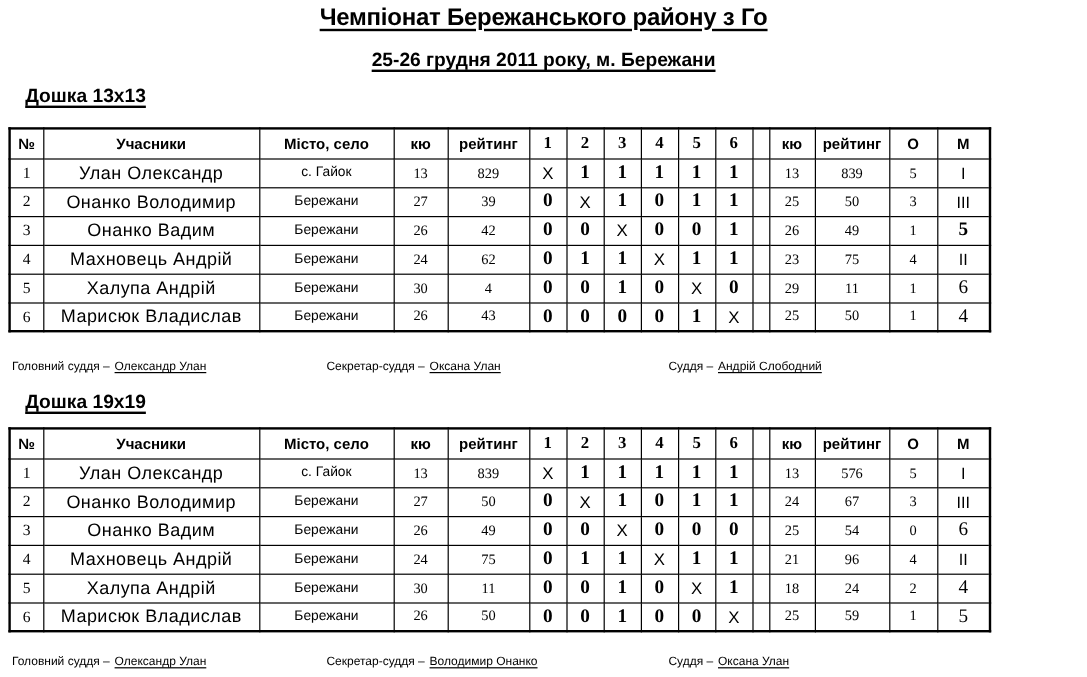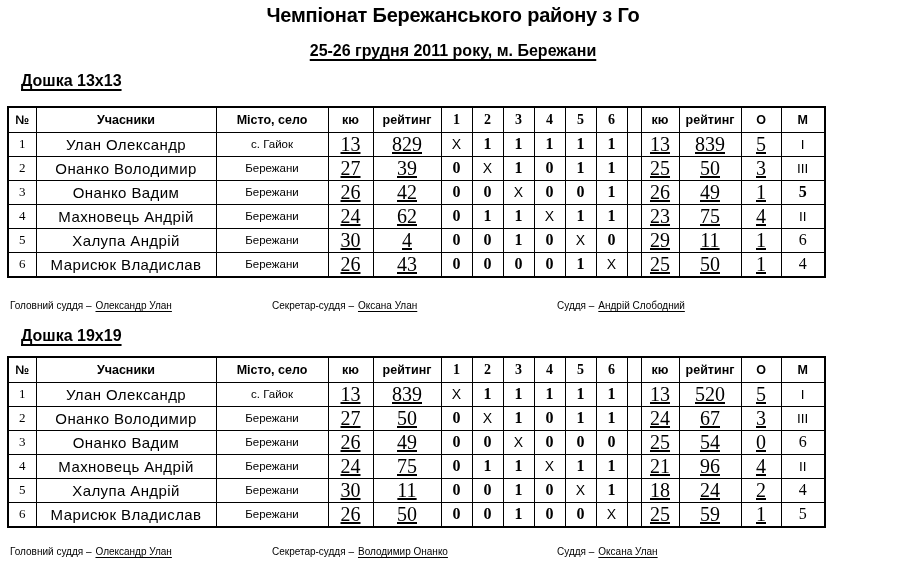--- a/index.html
+++ b/index.html
@@ -8,20 +8,21 @@
     width:906px;height:564px;
     background:#fff;
     color:#000;
     font-family:"Liberation Sans",sans-serif;
     overflow:hidden;
   }
   .title{
     position:absolute;top:4px;left:0;width:100%;
     text-align:center;
     font-size:20px;font-weight:bold;
+    text-decoration:underline;
     text-decoration-thickness:2px;
     text-underline-offset:3px;
     letter-spacing:-0.2px;
   }
   .subtitle{
     position:absolute;top:42px;left:0;width:100%;
     text-align:center;
     font-size:16px;font-weight:bold;
     text-decoration:underline;
     text-decoration-thickness:2px;
@@ -58,21 +59,21 @@
   }
   table.results thead tr{height:25px;}
   table.results tbody tr{height:24px;}
 
   th{font-size:12.5px;font-weight:bold;font-family:"Liberation Sans",sans-serif;}
   th.h-digit{font-size:14px;font-family:"Liberation Serif",serif;}
 
   td.c-num{font-size:13px;font-family:"Liberation Serif",serif;}
   td.c-name{font-size:15px;font-weight:normal;letter-spacing:0.4px;}
   td.c-city{font-size:11.5px;text-align:left;padding-left:6px;margin-top:16px;}
-  td.c-snum{font-size:20px;font-family:"Liberation Serif",serif;text-decoration:underline;}
+  td.c-snum{font-size:12px;font-family:"Liberation Serif",serif;}
   td.c-res{font-size:16px;font-weight:bold;font-family:"Liberation Serif",serif;}
   td.c-x{font-size:14px;font-weight:normal;font-family:"Liberation Sans",sans-serif;}
   td.c-place{font-size:13.5px;font-family:"Liberation Sans",sans-serif;}
   td.c-placenum{font-size:16px;font-family:"Liberation Serif",serif;}
   td.c-bold{font-weight:bold;}
   td.c-spc{background:#fff;}
 
   .judges{
     position:absolute;left:0;width:906px;height:16px;
     font-size:10px;
@@ -309,21 +310,21 @@
           <td class="c-snum">13</td>
           <td class="c-snum">839</td>
           <td class="c-x">X</td>
           <td class="c-res">1</td>
           <td class="c-res">1</td>
           <td class="c-res">1</td>
           <td class="c-res">1</td>
           <td class="c-res">1</td>
           <td class="c-spc"></td>
           <td class="c-snum">13</td>
-          <td class="c-snum">520</td>
+          <td class="c-snum">576</td>
           <td class="c-snum">5</td>
           <td class="c-place">I</td>
         </tr>
         <tr>
           <td class="c-num">2</td>
           <td class="c-name">Онанко Володимир</td>
           <td class="c-city">Бережани</td>
           <td class="c-snum">27</td>
           <td class="c-snum">50</td>
           <td class="c-res">0</td>

